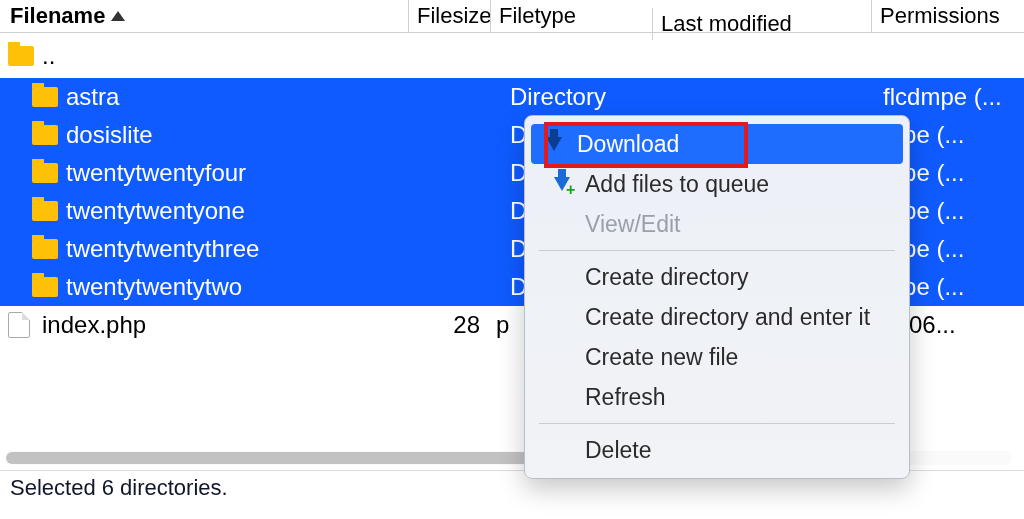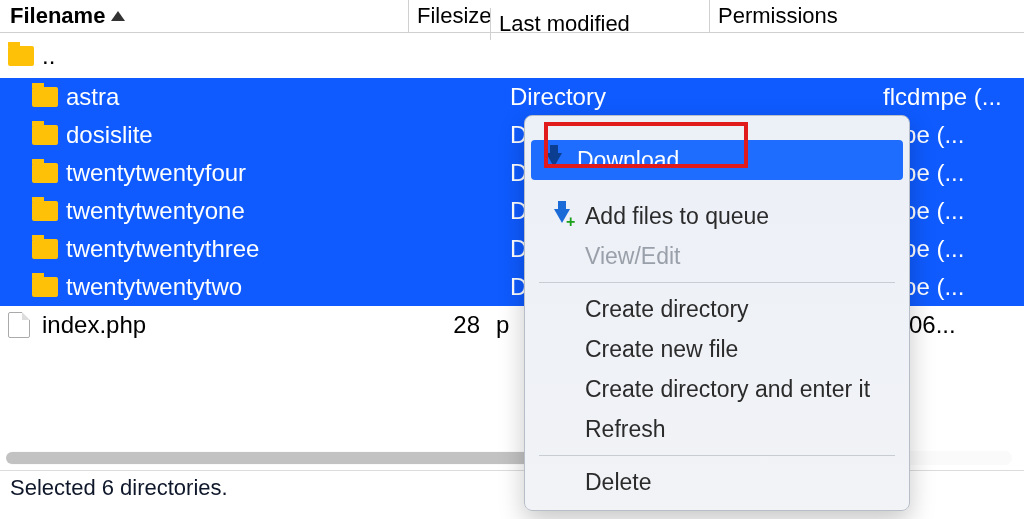--- a/index.html
+++ b/index.html
@@ -132,21 +132,21 @@
   }
   .menu-item {
     display: flex;
     align-items: center;
     height: 40px;
     padding: 0 14px 0 22px;
   }
   .menu-item.hovered {
     background: #1f6dff;
     color: #fff;
-    margin: 16px 6px;
+    margin: 0 6px;
     border-radius: 4px;
     padding: 0 8px;
   }
   .menu-item.disabled { color: #9aa0aa; align-items: center; }
   .menu-icon {
     width: 30px; display: flex; justify-content: center; margin-right: 8px;
   }
   .menu-sep {
     height: 1px; background: #c8ccd3;
     margin: 6px 14px;
@@ -193,20 +193,23 @@
 
 <div class="window">
 
   <div class="header">
     <div class="col-header col-filename">
       <span>Filename</span>
       <span class="sort-arrow"></span>
     </div>
     <div class="col-header col-filesize">
       <span>Filesize</span>
+    </div>
+    <div class="col-header col-filetype">
+      <span>Filetype</span>
     </div>
     <div class="col-header col-lastmod">
       <span>Last modified</span>
     </div>
     <div class="col-header col-perm">
       <span>Permissions</span>
     </div>
   </div>
 
   <div class="rows">
@@ -330,25 +333,25 @@
       <span class="menu-icon"></span>
       <span>View/Edit</span>
     </div>
     <div class="menu-sep"></div>
     <div class="menu-item">
       <span class="menu-icon"></span>
       <span>Create directory</span>
     </div>
     <div class="menu-item">
       <span class="menu-icon"></span>
+      <span>Create directory and enter it</span>
+    </div>
+    <div class="menu-item">
+      <span class="menu-icon"></span>
       <span>Create new file</span>
-    </div>
-    <div class="menu-item">
-      <span class="menu-icon"></span>
-      <span>Create directory and enter it</span>
     </div>
     <div class="menu-item">
       <span class="menu-icon"></span>
       <span>Refresh</span>
     </div>
     <div class="menu-sep"></div>
     <div class="menu-item">
       <span class="menu-icon"></span>
       <span>Delete</span>
     </div>

